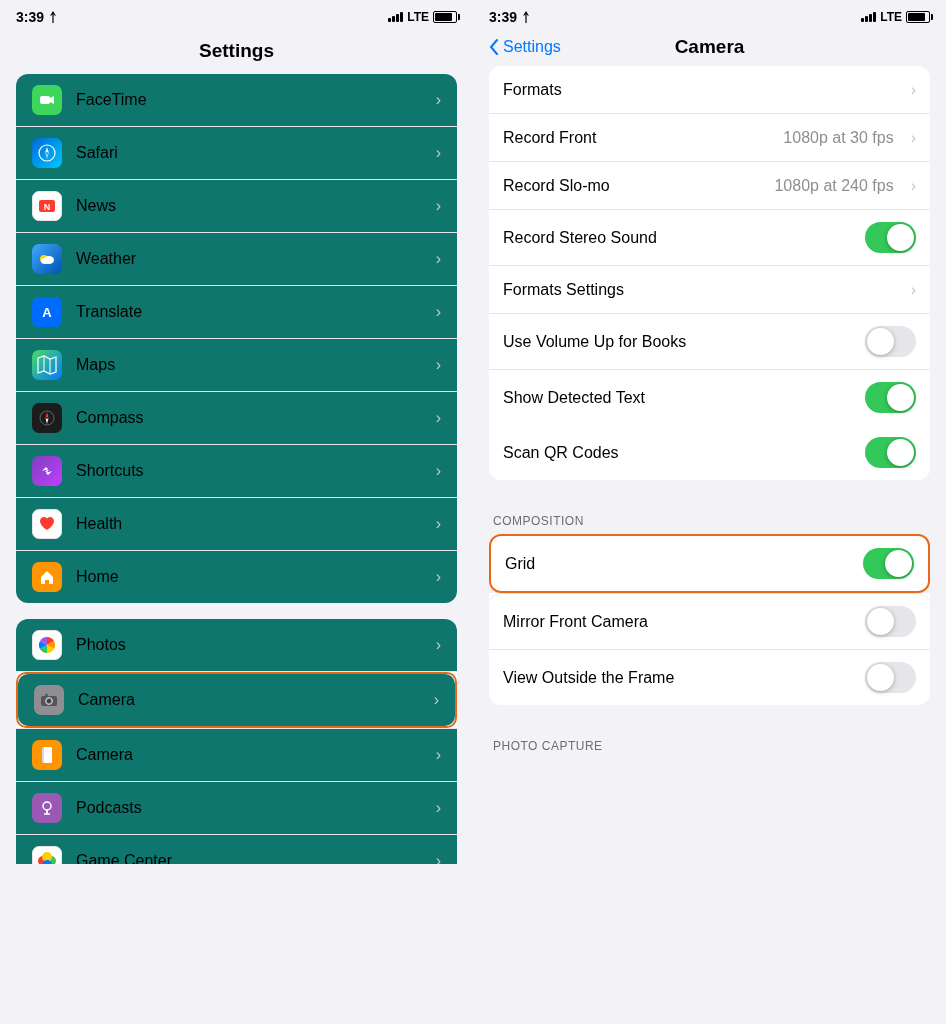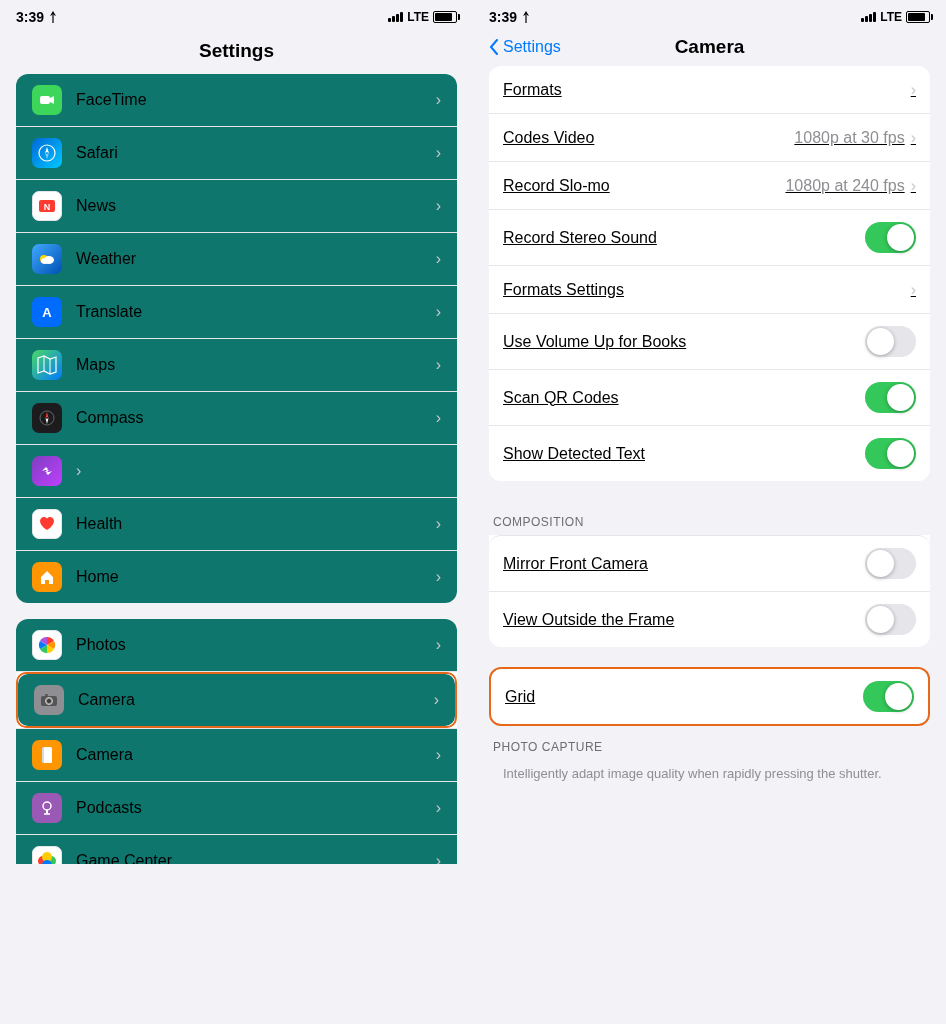--- a/index.html
+++ b/index.html
@@ -131,34 +131,33 @@
       padding: 14px 4px 6px;
     }
 
     .settings-item {
       display: flex;
       align-items: center;
       padding: 12px 14px;
       background: #fff;
       border-bottom: 1px solid #e5e5ea;
       min-height: 48px;
-      text-decoration: underline;
     }
     .settings-item:first-child { border-radius: 12px 12px 0 0; }
     .settings-item:last-child { border-radius: 0 0 12px 12px; border-bottom: none; }
 
     .item-label {
       flex: 1;
       font-size: 16px;
       color: #000;
     }
     .item-value {
       font-size: 16px;
       color: #8e8e93;
-      margin-right: 6px;
+      margin-right: 17px;
     }
 
     
     .toggle {
       width: 51px;
       height: 31px;
       border-radius: 16px;
       position: relative;
       cursor: pointer;
       flex-shrink: 0;
@@ -345,20 +344,21 @@
         <span class="row-label">Compass</span>
         <span class="chevron">›</span>
       </div>
 
       <div class="settings-row">
         <div class="app-icon" style="background:linear-gradient(135deg,#7f3fbf,#bf3fff)">
           <svg width="16" height="16" viewBox="0 0 16 16">
               <path d="M3 8 L7 4 L9 6 L6 9 L10 9 L13 8 L9 12 L7 10 L10 7 L6 7 Z" fill="#fff"></path>
             </svg>
         </div>
+        <span class="row-label">Shortcuts</span>
         <span class="chevron">›</span>
       </div>
 
       <div class="settings-row">
         <div class="app-icon" style="background:#fff;border:1px solid #e5e5ea">
           <svg width="20" height="20" viewBox="0 0 20 20">
               <path d="M10 16 C10 16 3 12 3 7 C3 4.8 4.8 3 7 3 C8.3 3 9.4 3.6 10 4.6 C10.6 3.6 11.7 3 13 3 C15.2 3 17 4.8 17 7 C17 12 10 16 10 16 Z" fill="#ff3b30"></path>
             </svg>
         </div>
         <span class="row-label">Health</span>
@@ -488,21 +488,21 @@
   <div class="content-scroll">
 
     <div style="background:#fff;border-radius:12px;overflow:hidden;margin-bottom:20px">
 
       <div class="settings-item" style="border-radius:12px 12px 0 0">
         <span class="item-label">Formats</span>
         <span class="chevron">›</span>
       </div>
 
       <div class="settings-item">
-        <span class="item-label">Codes Video</span>
+        <span class="item-label">Record Front</span>
         <span class="item-value">1080p at 30 fps</span>
         <span class="chevron">›</span>
       </div>
 
       <div class="settings-item">
         <span class="item-label">Record Slo-mo</span>
         <span class="item-value">1080p at 240 fps</span>
         <span class="chevron">›</span>
       </div>
 
@@ -518,65 +518,64 @@
         <span class="chevron">›</span>
       </div>
 
       <div class="settings-item">
         <span class="item-label">Use Volume Up for Books</span>
         <div class="toggle off">
           <div class="toggle-knob"></div>
         </div>
       </div>
 
+      <div class="settings-item" style="border-radius:0 0 12px 12px;border-bottom:none">
+        <span class="item-label">Show Detected Text</span>
+        <div class="toggle on">
+          <div class="toggle-knob"></div>
+        </div>
+      </div>
+
       <div class="settings-item">
         <span class="item-label">Scan QR Codes</span>
         <div class="toggle on">
           <div class="toggle-knob"></div>
         </div>
       </div>
-
-      <div class="settings-item" style="border-radius:0 0 12px 12px;border-bottom:none">
-        <span class="item-label">Show Detected Text</span>
-        <div class="toggle on">
-          <div class="toggle-knob"></div>
-        </div>
-      </div>
     </div>
 
     <div>
       <div class="section-header">COMPOSITION</div>
+
+      <div style="border:2.5px solid #e8681a;border-radius:12px;overflow:hidden;margin-bottom:0">
+        <div class="settings-item" style="border-radius:10px;border-bottom:none">
+          <span class="item-label">Grid</span>
+          <div class="toggle on">
+            <div class="toggle-knob"></div>
+          </div>
+        </div>
+      </div>
 
       <div style="background:#fff;border-radius:0 0 12px 12px;overflow:hidden;margin-bottom:20px;margin-top:0">
         <div class="settings-item" style="border-top:1px solid #e5e5ea">
           <span class="item-label">Mirror Front Camera</span>
           <div class="toggle off">
             <div class="toggle-knob"></div>
           </div>
         </div>
 
         <div class="settings-item" style="border-radius:0 0 12px 12px;border-bottom:none">
           <span class="item-label">View Outside the Frame</span>
           <div class="toggle off">
             <div class="toggle-knob"></div>
           </div>
         </div>
       </div>
-
-      <div style="border:2.5px solid #e8681a;border-radius:12px;overflow:hidden;margin-bottom:0">
-        <div class="settings-item" style="border-radius:10px;border-bottom:none">
-          <span class="item-label">Grid</span>
-          <div class="toggle on">
-            <div class="toggle-knob"></div>
-          </div>
-        </div>
-      </div>
     </div>
 
     <div>
       <div class="section-header">PHOTO CAPTURE</div>
 
 
-      <div class="item-note">Intelligently adapt image quality when rapidly pressing the shutter.</div>
     </div>
 
   </div>
 </div>
 
 </body></html>

